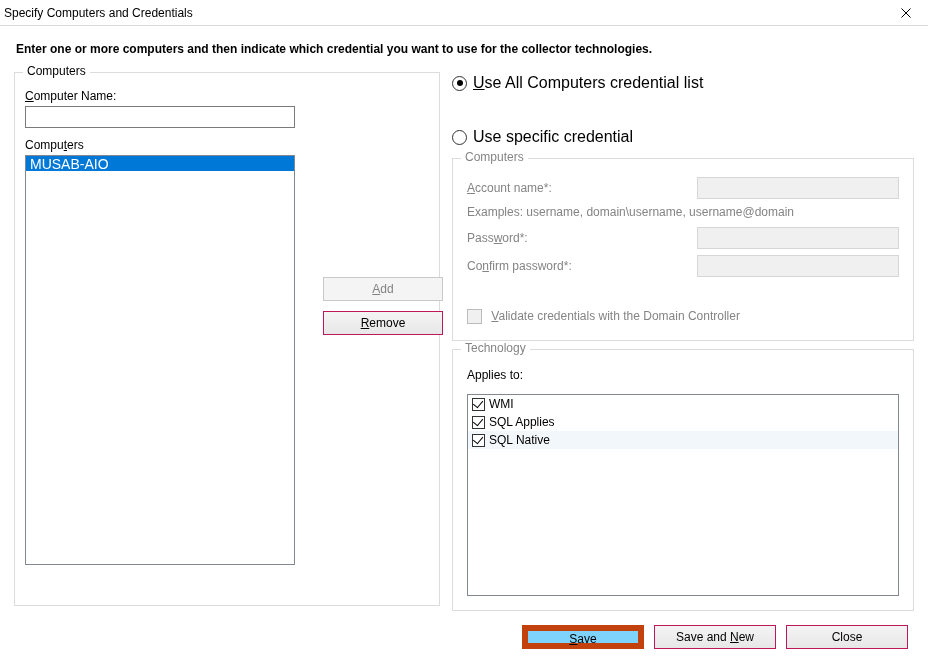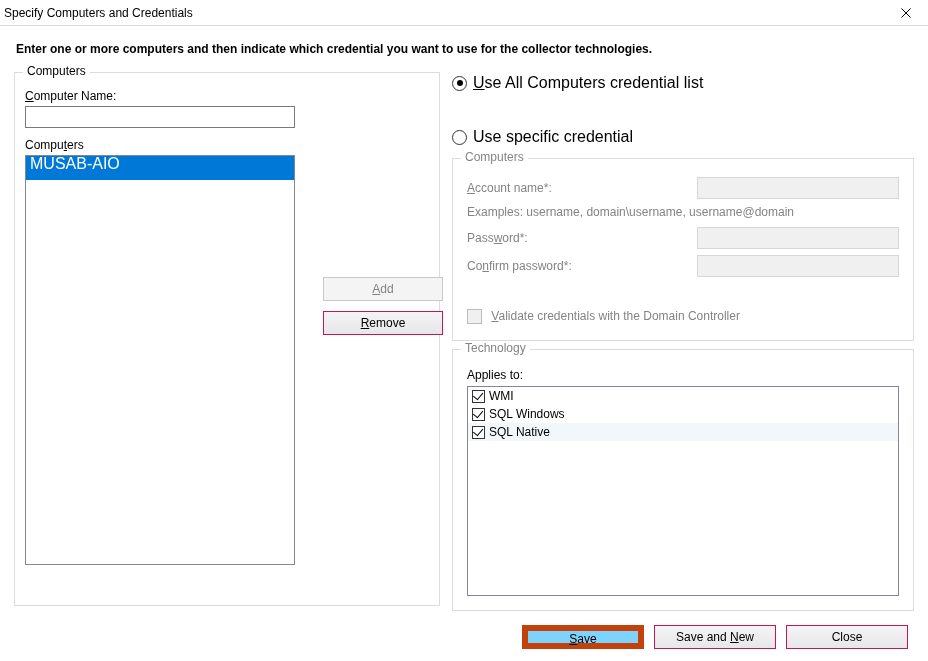--- a/index.html
+++ b/index.html
@@ -77,24 +77,24 @@
     font:inherit;
   }
   .list{
     width:270px;height:410px;
     border:1px solid #828790;
     background:#fff;
     box-sizing:border-box;
     overflow:auto;
   }
   .list-item{
-    height:24px;
+    height:15px;
     line-height:16px;
     padding:0 4px;
-    font-size:16px;
+    font-size:14px;
   }
   .list-item.selected{
     background:#0078d7;
     color:#fff;
   }
   .btn{
     height:24px;
     border:1px solid #be185d;
     background:linear-gradient(#f4f4f4,#e7e7e7);
     font:inherit;
@@ -167,21 +167,21 @@
   .tech-box .legend{
     position:absolute;top:-9px;left:8px;background:#fff;
     padding:0 4px;color:#848484;
   }
   .tech-list{
     flex:1;
     border:1px solid #828790;
     background:#fff;
     box-sizing:border-box;
     overflow:auto;
-    margin-top:4px;
+    margin-top:12px;
   }
   .check-row{
     display:flex;align-items:center;gap:4px;
     height:18px;padding:0 4px;
   }
   .check-row:nth-child(3){background:#f2f7fb;}
   .checkbox{
     width:13px;height:13px;border:1px solid #333;background:#fff;
     display:inline-flex;align-items:center;justify-content:center;
     font-size:11px;line-height:1;
@@ -281,21 +281,21 @@
       <div class="tech-box">
         <span class="legend">Technology</span>
         <span>Applies to:</span>
         <div class="tech-list">
           <div class="check-row">
             <span class="checkbox checked"></span>
             <span>WMI</span>
           </div>
           <div class="check-row">
             <span class="checkbox checked"></span>
-            <span>SQL Windows</span>
+            <span>SQL Applies</span>
           </div>
           <div class="check-row">
             <span class="checkbox checked"></span>
             <span>SQL Native</span>
           </div>
         </div>
       </div>
 
     </div>
   </div>

